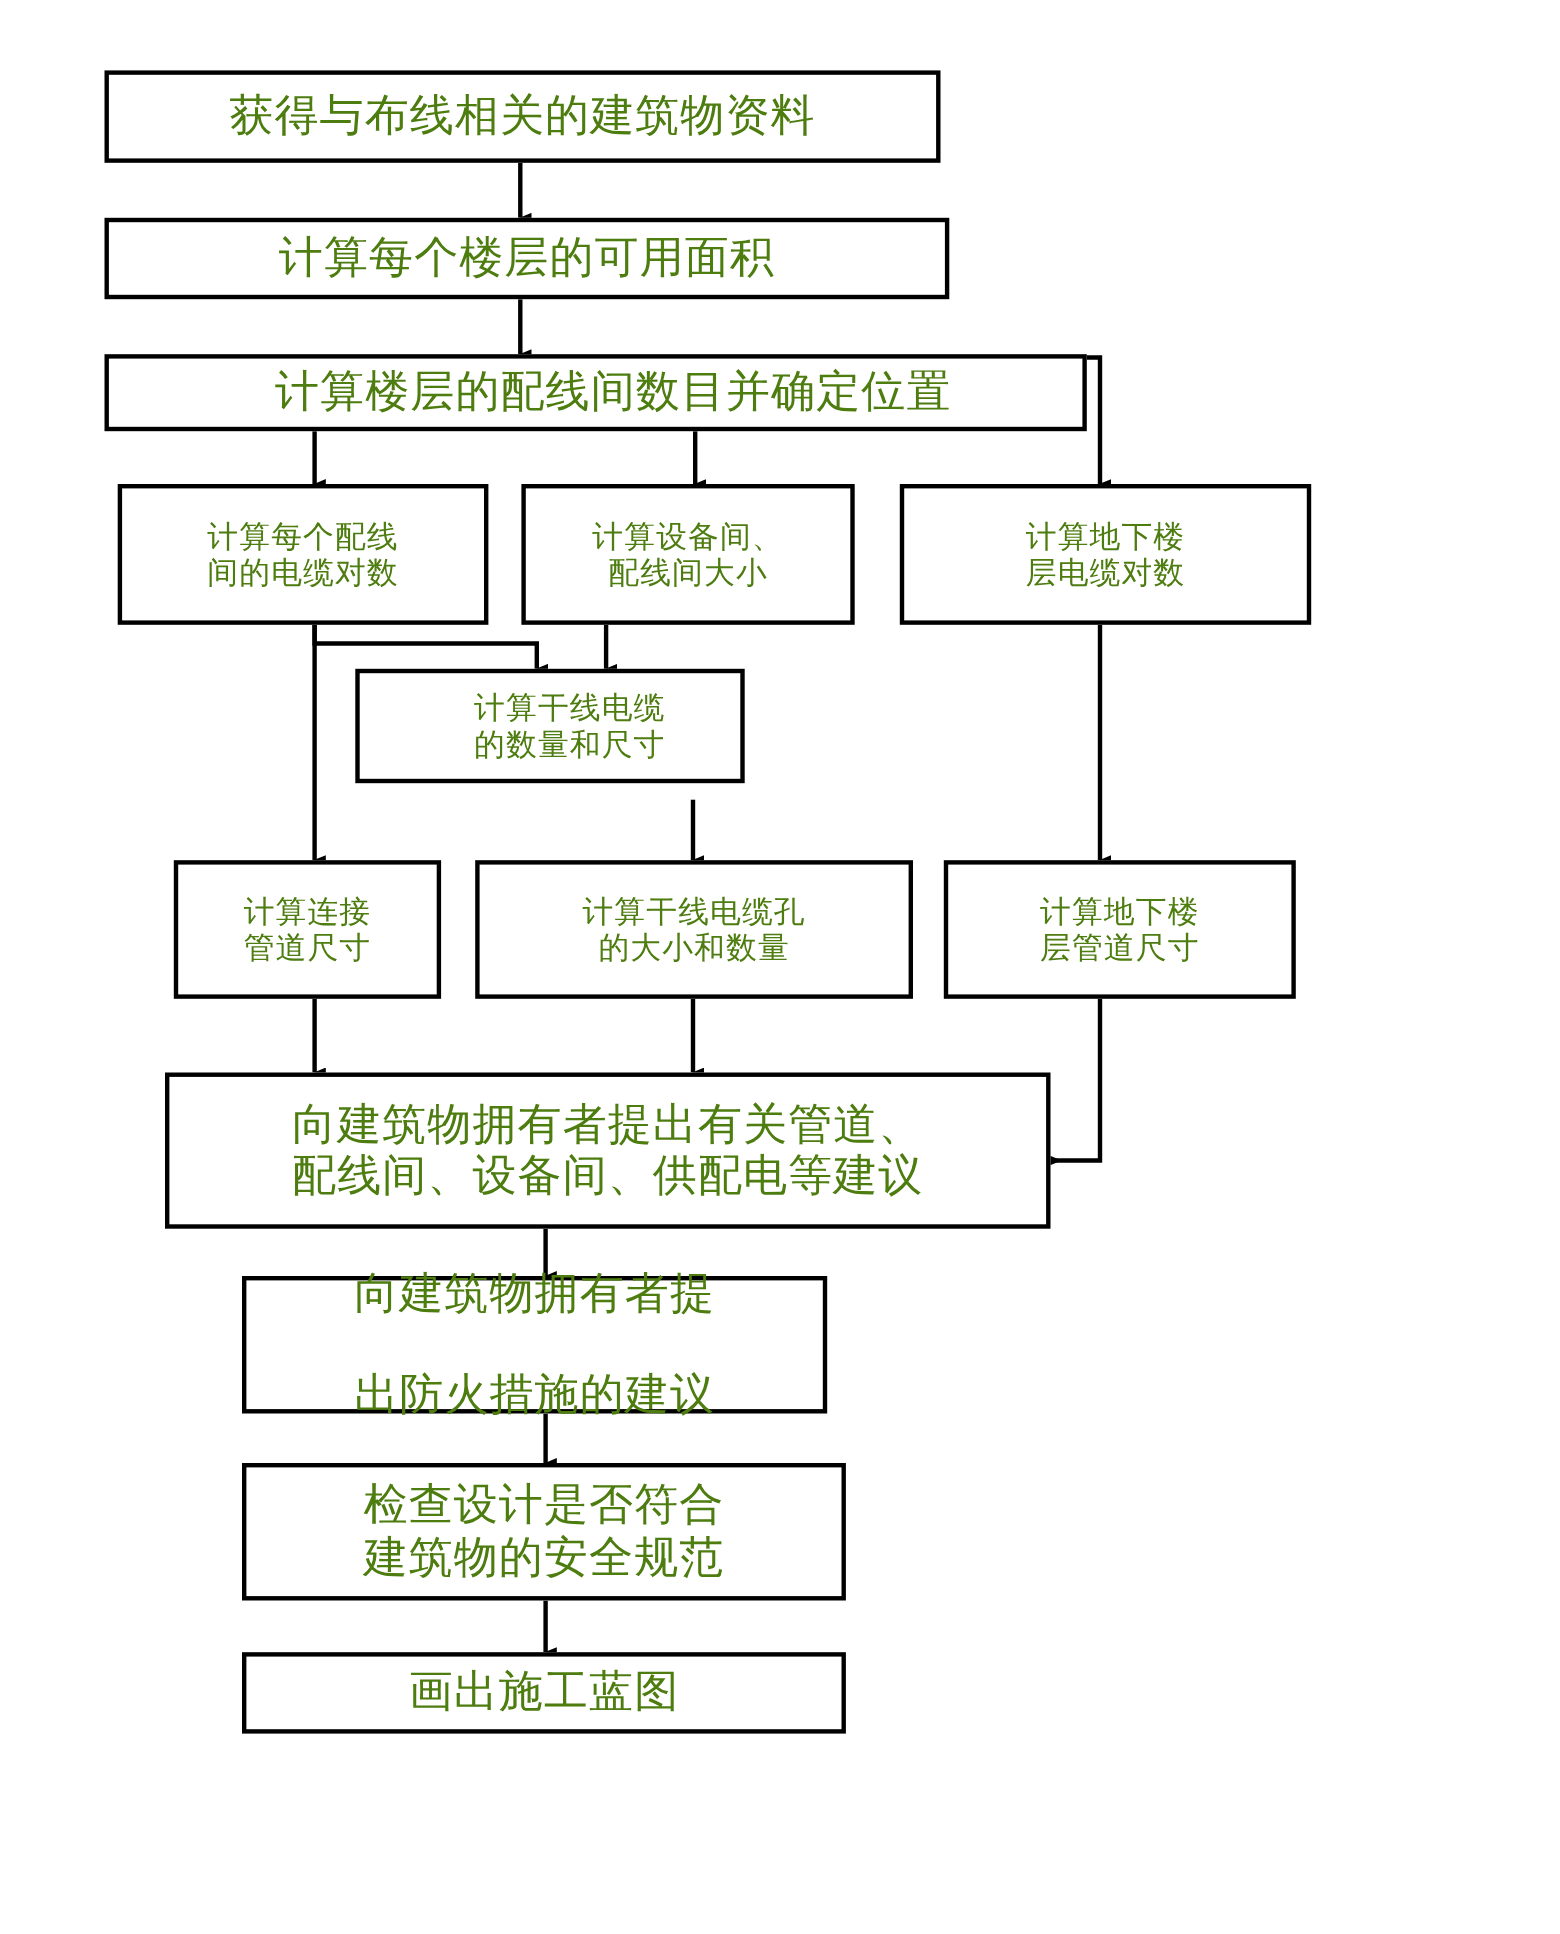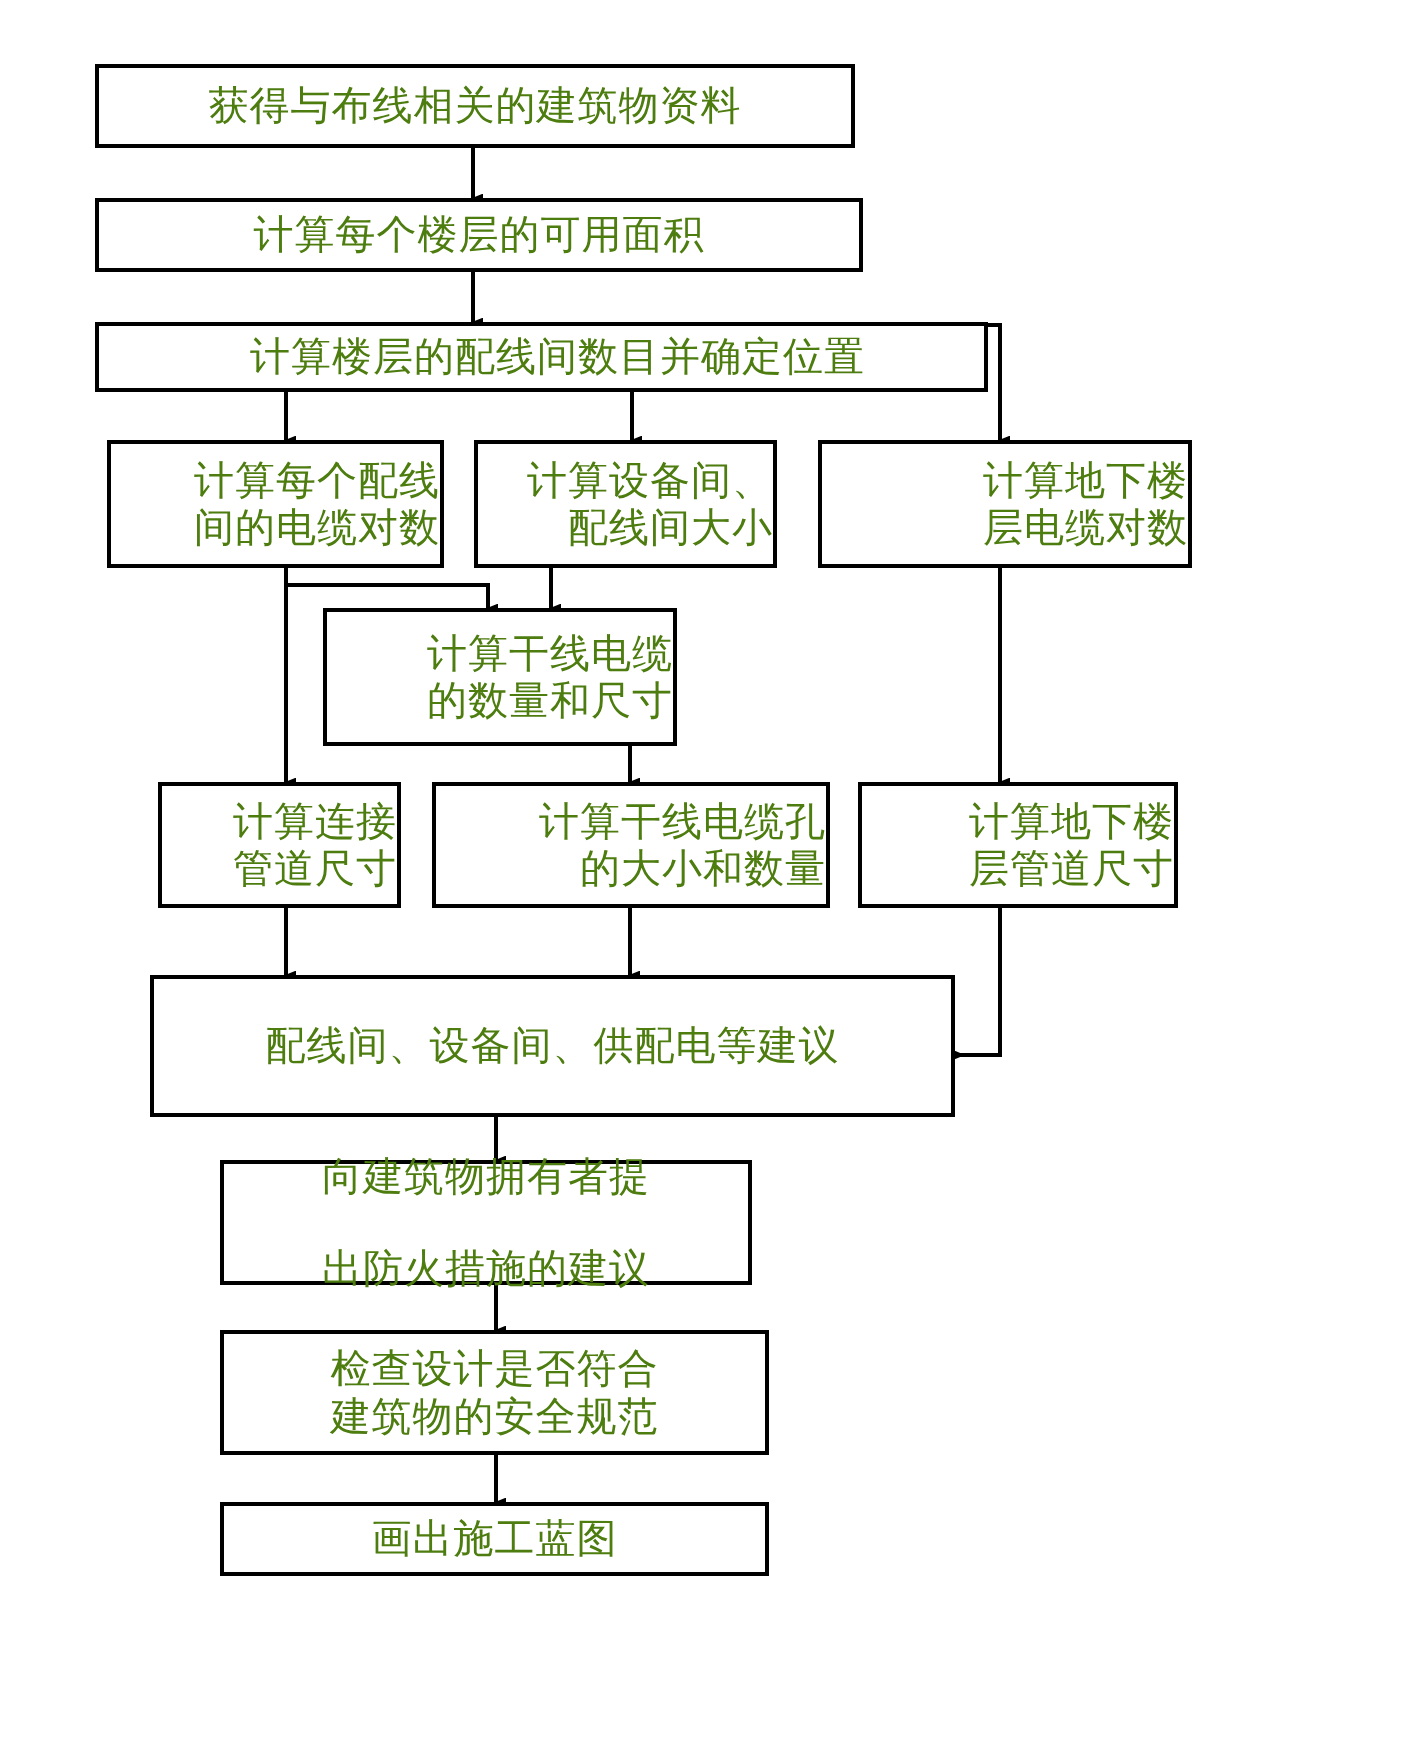--- a/index.html
+++ b/index.html
@@ -41,21 +41,21 @@
     font-weight: 400;
     letter-spacing: 1px;
     z-index: 2;
   }
   .node .line {
     display: block;
     white-space: nowrap;
     line-height: 1.18;
   }
   .f-big  { font-size: 40px; }
-  .f-mid  { font-size: 40px; align-items: flex-end; }
+  .f-mid  { font-size: 28px; }
 </style>
 </head>
 <body>
 
 <div id="flowchart-root">
 
   <svg id="edges-layer" viewBox="0 0 1418 1758" xmlns="http://www.w3.org/2000/svg">
     <defs>
       <marker id="arrowhead" markerWidth="9" markerHeight="11" refX="4.5" refY="10.2" orient="auto" markerUnits="userSpaceOnUse">
         <polygon points="0,0 9,0 4.5,11" fill="#000000"></polygon>
@@ -118,41 +118,42 @@
   <div class="node f-mid" style="left:474px; top:440px; width:303px; height:128px;">
     <span class="line">计算设备间、</span>
     <span class="line">配线间大小</span>
   </div>
 
   <div class="node f-mid" style="left:818px; top:440px; width:374px; height:128px;">
     <span class="line">计算地下楼</span>
     <span class="line">层电缆对数</span>
   </div>
 
-  <div class="node f-mid" style="left:323px; top:608px; width:354px; height:138px;padding-left:36px;">
+  <div class="node f-mid" style="left:323px; top:608px; width:354px; height:104px;padding-left:36px;">
     <span class="line">计算干线电缆</span>
     <span class="line">的数量和尺寸</span>
   </div>
 
   <div class="node f-mid" style="left:158px; top:782px; width:243px; height:126px;">
     <span class="line">计算连接</span>
     <span class="line">管道尺寸</span>
   </div>
 
   <div class="node f-mid" style="left:432px; top:782px; width:398px; height:126px;">
     <span class="line">计算干线电缆孔</span>
     <span class="line">的大小和数量</span>
   </div>
 
   <div class="node f-mid" style="left:858px; top:782px; width:320px; height:126px;">
     <span class="line">计算地下楼</span>
     <span class="line">层管道尺寸</span>
   </div>
 
   <div class="node f-big" style="left:150px; top:975px; width:805px; height:142px;">
+    <span class="line">向建筑物拥有者提出有关管道、</span>
     <span class="line">配线间、设备间、供配电等建议</span>
   </div>
 
   <div class="node f-big" style="left:220px; top:1160px; width:532px; height:125px;gap:44px;">
     <span class="line">向建筑物拥有者提</span>
     <span class="line">出防火措施的建议</span>
   </div>
 
   <div class="node f-big" style="left:220px; top:1330px; width:549px; height:125px;">
     <span class="line">检查设计是否符合</span>

